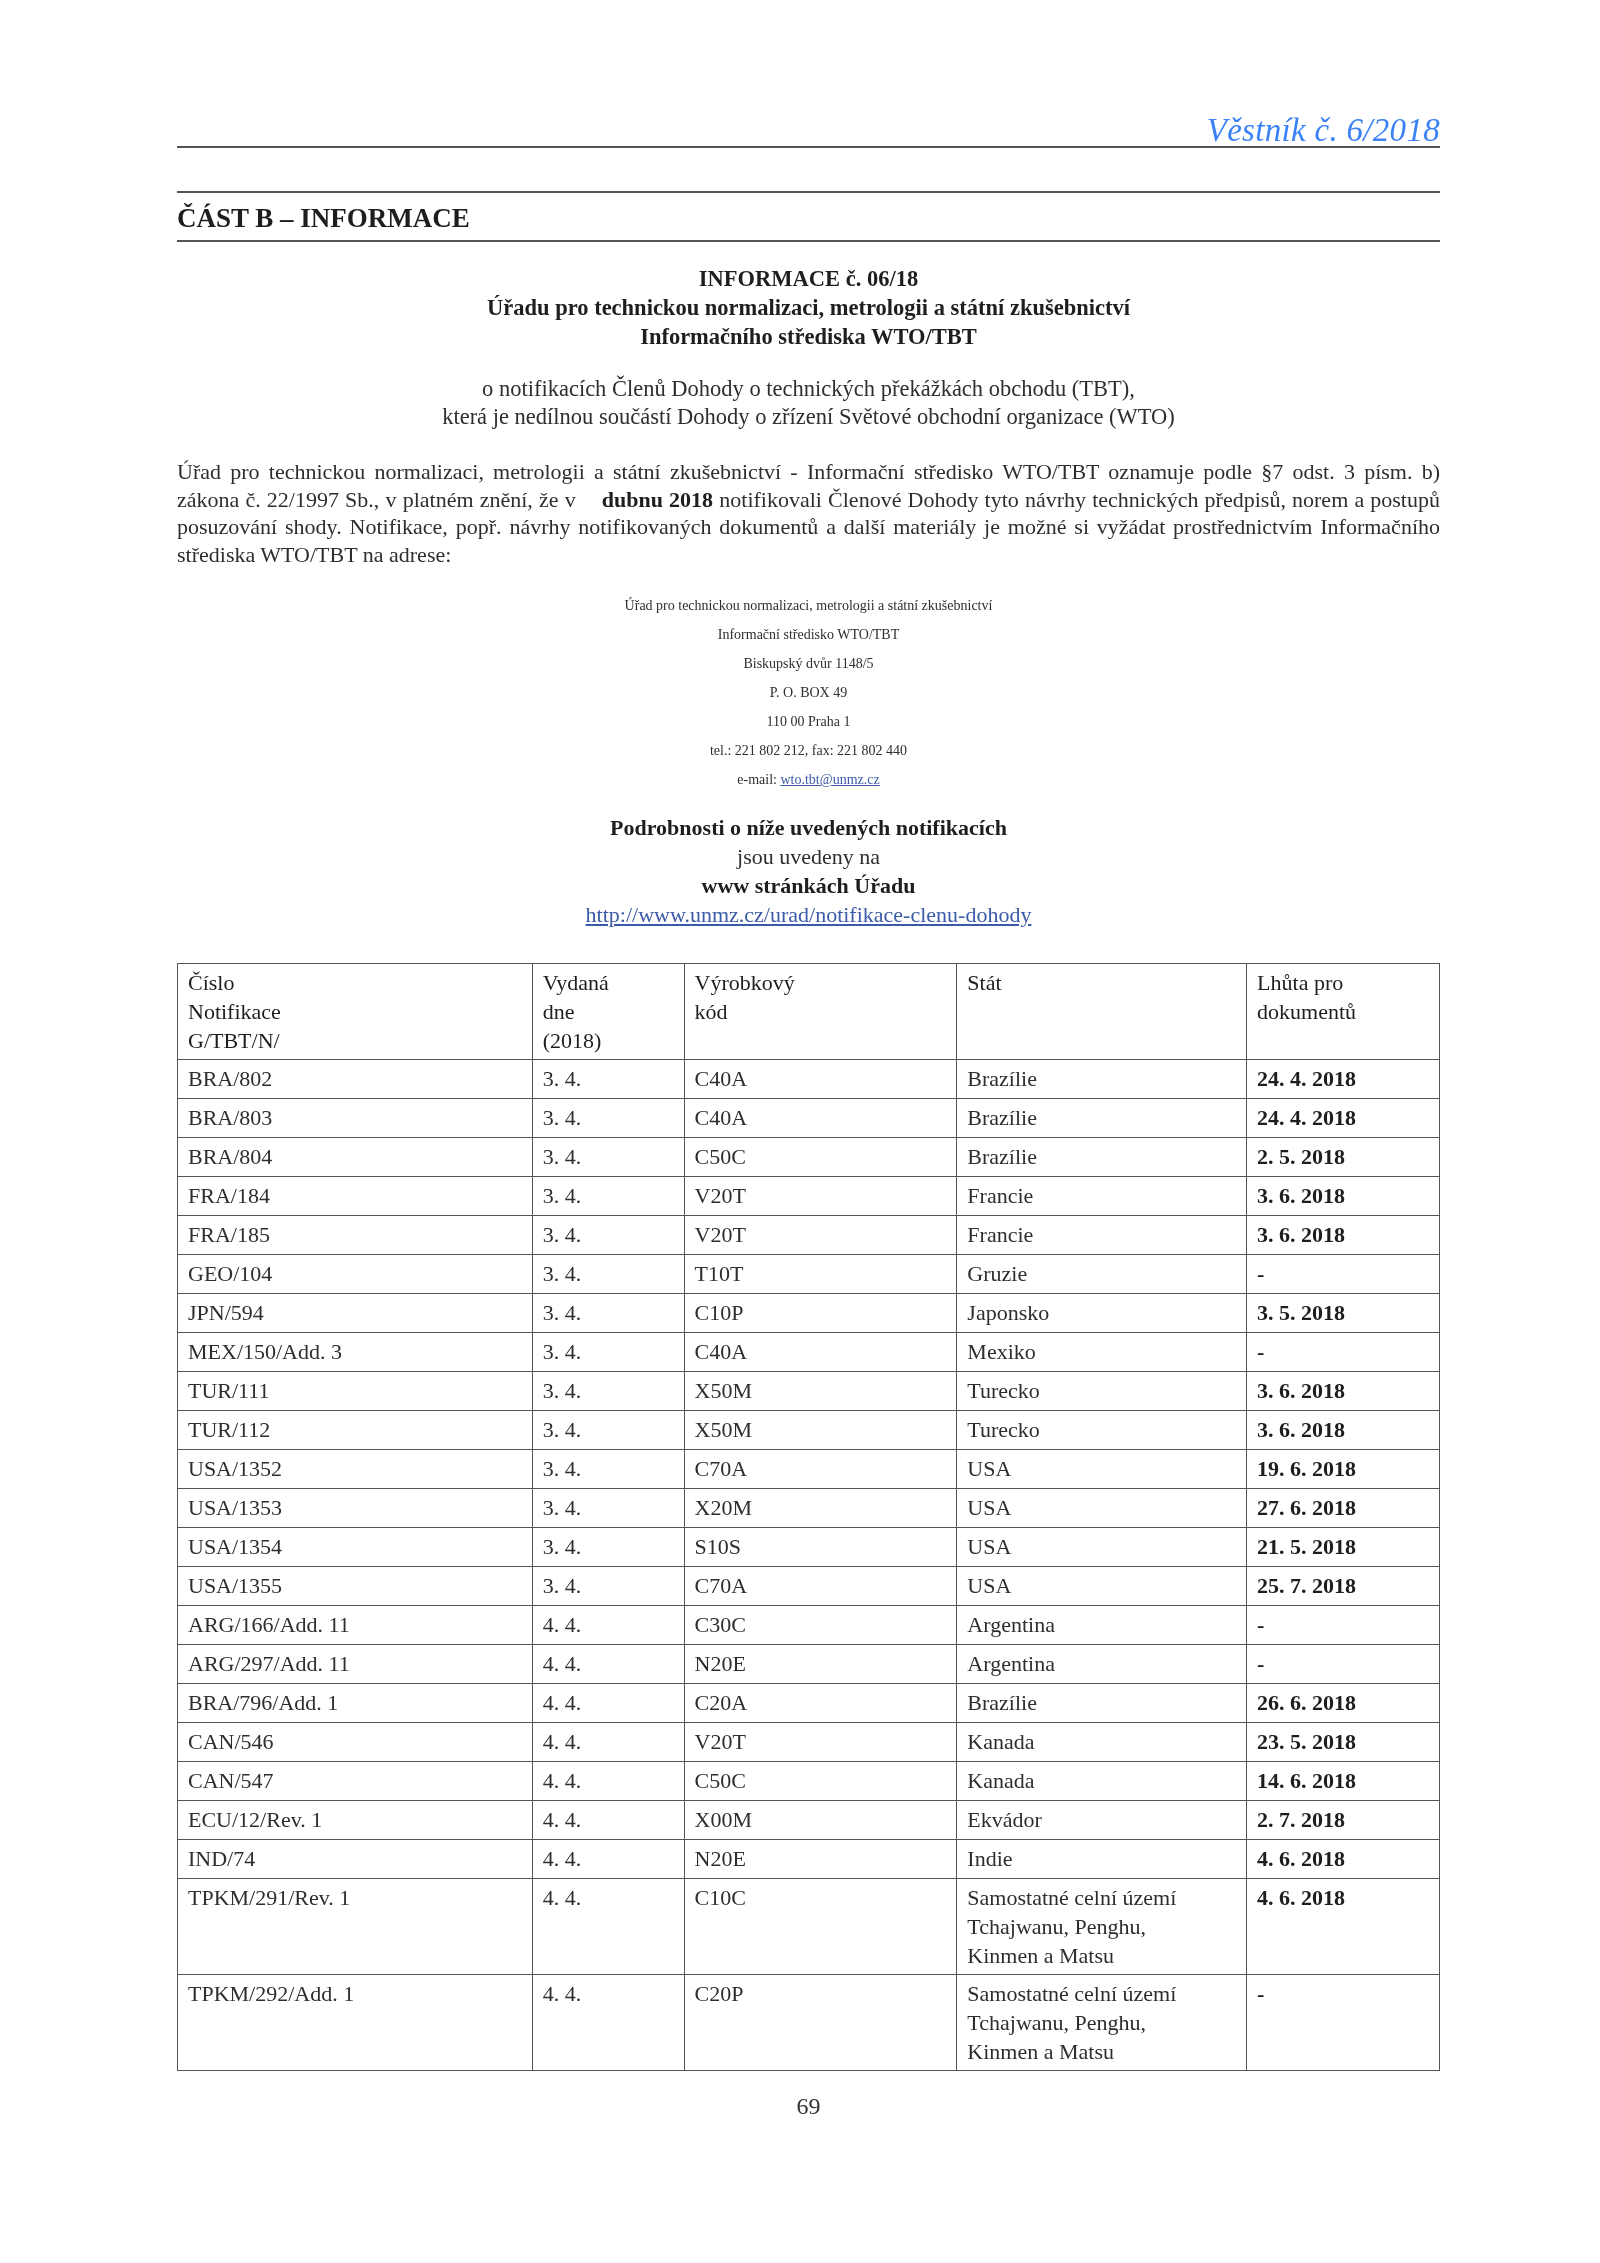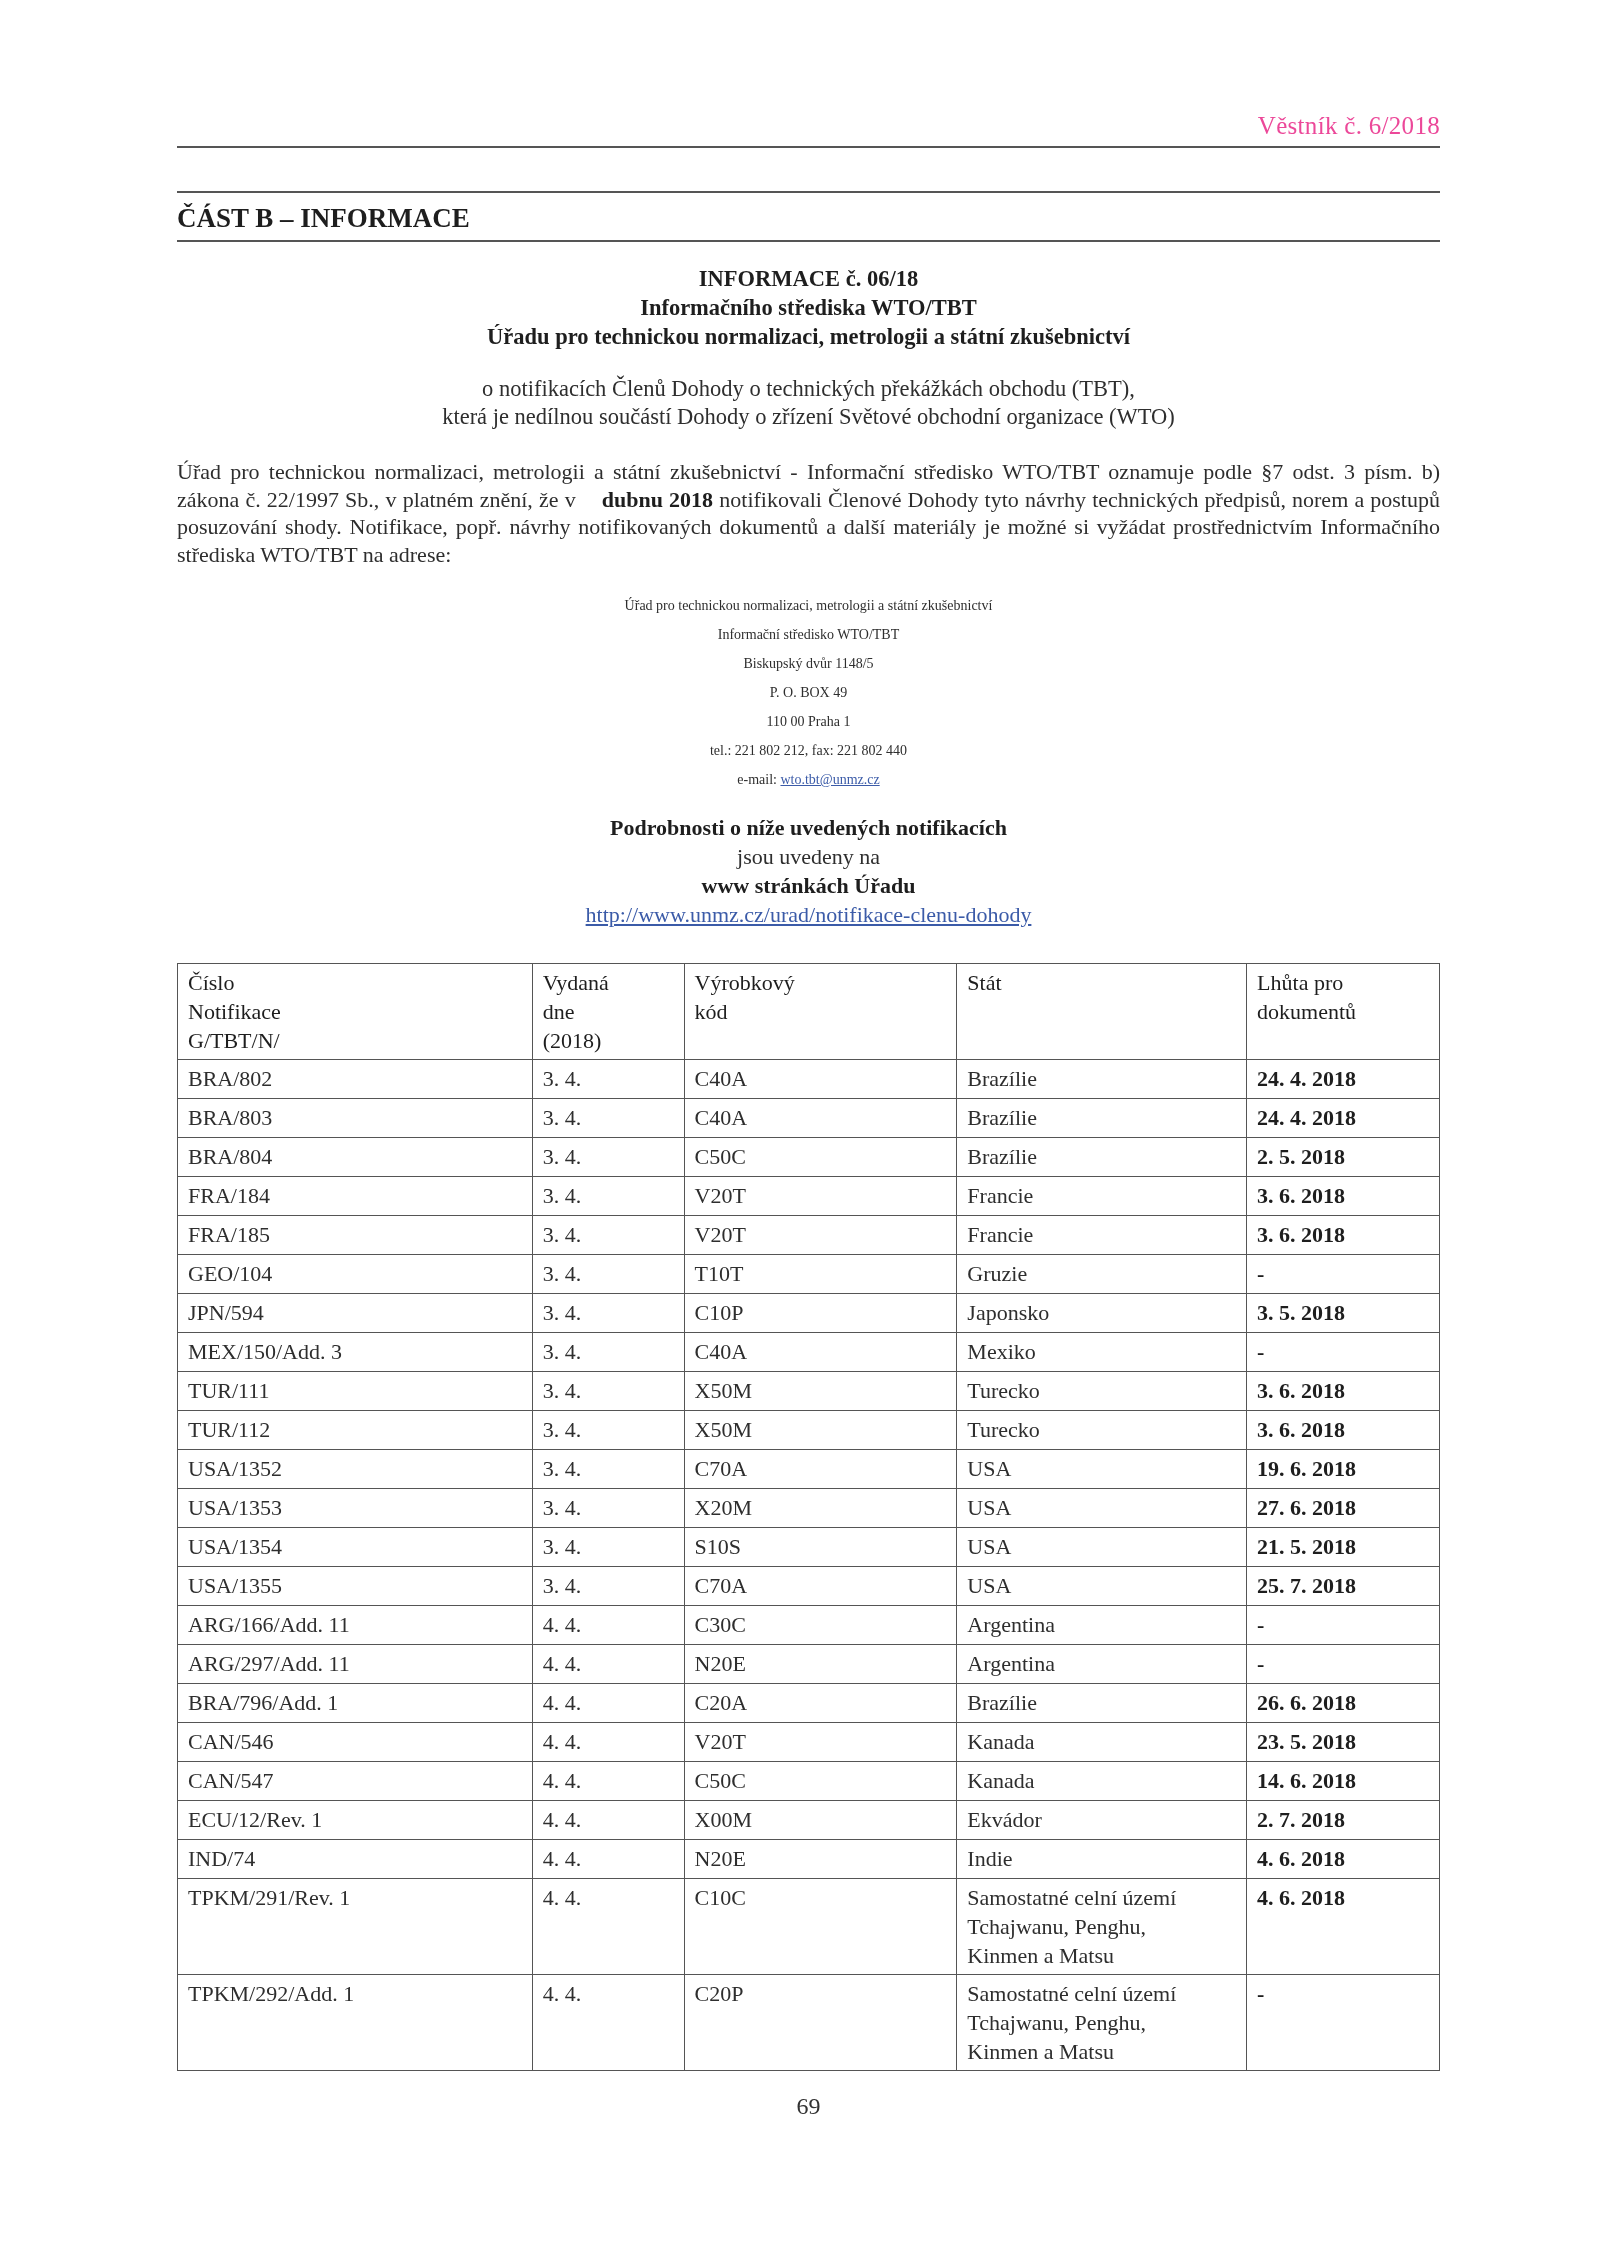--- a/index.html
+++ b/index.html
@@ -1,20 +1,20 @@
 <!DOCTYPE html>
 <html><head>
 <meta charset="utf-8">
 <style>
   html, body { margin: 0; padding: 0; background: #ffffff; }
   body { width: 1600px; height: 2263px; position: relative; overflow: hidden;
          font-family: "Liberation Serif", "DejaVu Serif", serif; color: #2a2a2a; }
   .page { position: absolute; left: 177px; top: 0; width: 1263px; }
 
-  .running-head { position: absolute; top: 112px; right: 0; font-size: 25px; letter-spacing: 0.3px; color: #ec4899; }
+  .running-head { position: absolute; top: 112px; right: 0; font-size: 33px; letter-spacing: 0.3px; color: #3b82f6; font-style: italic; }
   .rule { position: absolute; left: 0; width: 1263px; height: 0; border-top: 2px solid #555; }
   .rule.r1 { top: 146px; }
   .rule.r2 { top: 191px; }
   .rule.r3 { top: 240px; }
   .section-title { position: absolute; top: 203px; left: 0; font-size: 27px; font-weight: bold; color: #1e1e1e; }
 
   .title-block { position: absolute; top: 264px; left: 0; width: 1263px; text-align: center; font-weight: bold; font-size: 22.5px; line-height: 29px; color: #1e1e1e; }
   .sub-block { position: absolute; top: 375px; left: 0; width: 1263px; text-align: center; font-size: 22.5px; line-height: 28px; color: #2e2e2e; }
 
   .intro { position: absolute; top: 458px; left: 0; width: 1263px; font-size: 22px; line-height: 27.5px; text-align: justify; color: #2e2e2e; }
@@ -41,22 +41,22 @@
 <div class="page">
 
   <div class="running-head">Věstník č. 6/2018</div>
   <div class="rule r1"></div>
   <div class="rule r2"></div>
   <div class="section-title">ČÁST B – INFORMACE</div>
   <div class="rule r3"></div>
 
   <div class="title-block">
     <div>INFORMACE č. 06/18</div>
+    <div>Úřadu pro technickou normalizaci, metrologii a státní zkušebnictví</div>
     <div>Informačního střediska WTO/TBT</div>
-    <div>Úřadu pro technickou normalizaci, metrologii a státní zkušebnictví</div>
   </div>
 
   <div class="sub-block">
     <div>o notifikacích Členů Dohody o technických překážkách obchodu (TBT),</div>
     <div>která je nedílnou součástí Dohody o zřízení Světové obchodní organizace (WTO)</div>
   </div>
 
   <div class="intro"><span>Úřad pro technickou normalizaci, metrologii a státní zkušebnictví - Informační středisko WTO/TBT oznamuje podle §7 odst. 3 písm. b) zákona č. 22/1997 Sb., v platném znění, že v </span><b>dubnu 2018</b><span> notifikovali Členové Dohody tyto návrhy technických předpisů, norem a postupů posuzování shody. Notifikace, popř. návrhy notifikovaných dokumentů a další materiály je možné si vyžádat prostřednictvím Informačního střediska WTO/TBT na adrese:</span></div>
 
   <div class="address">

